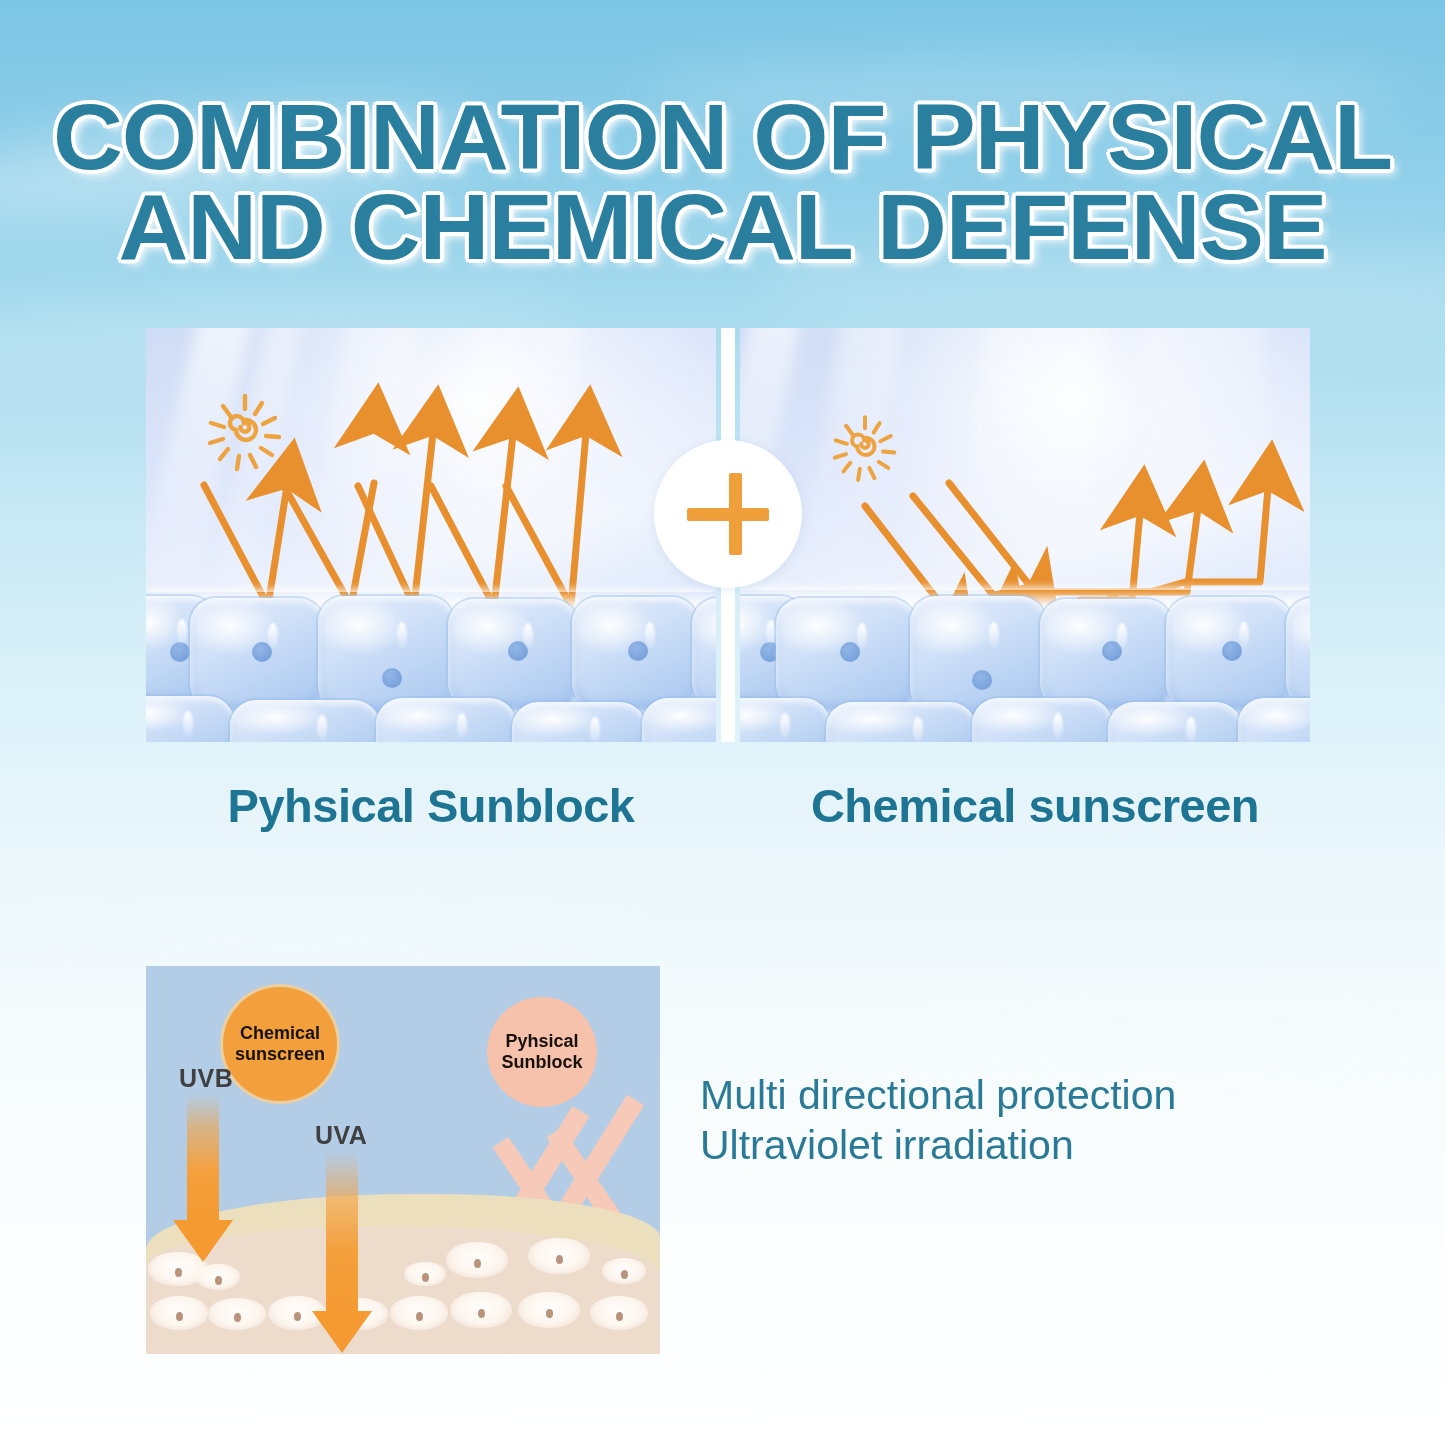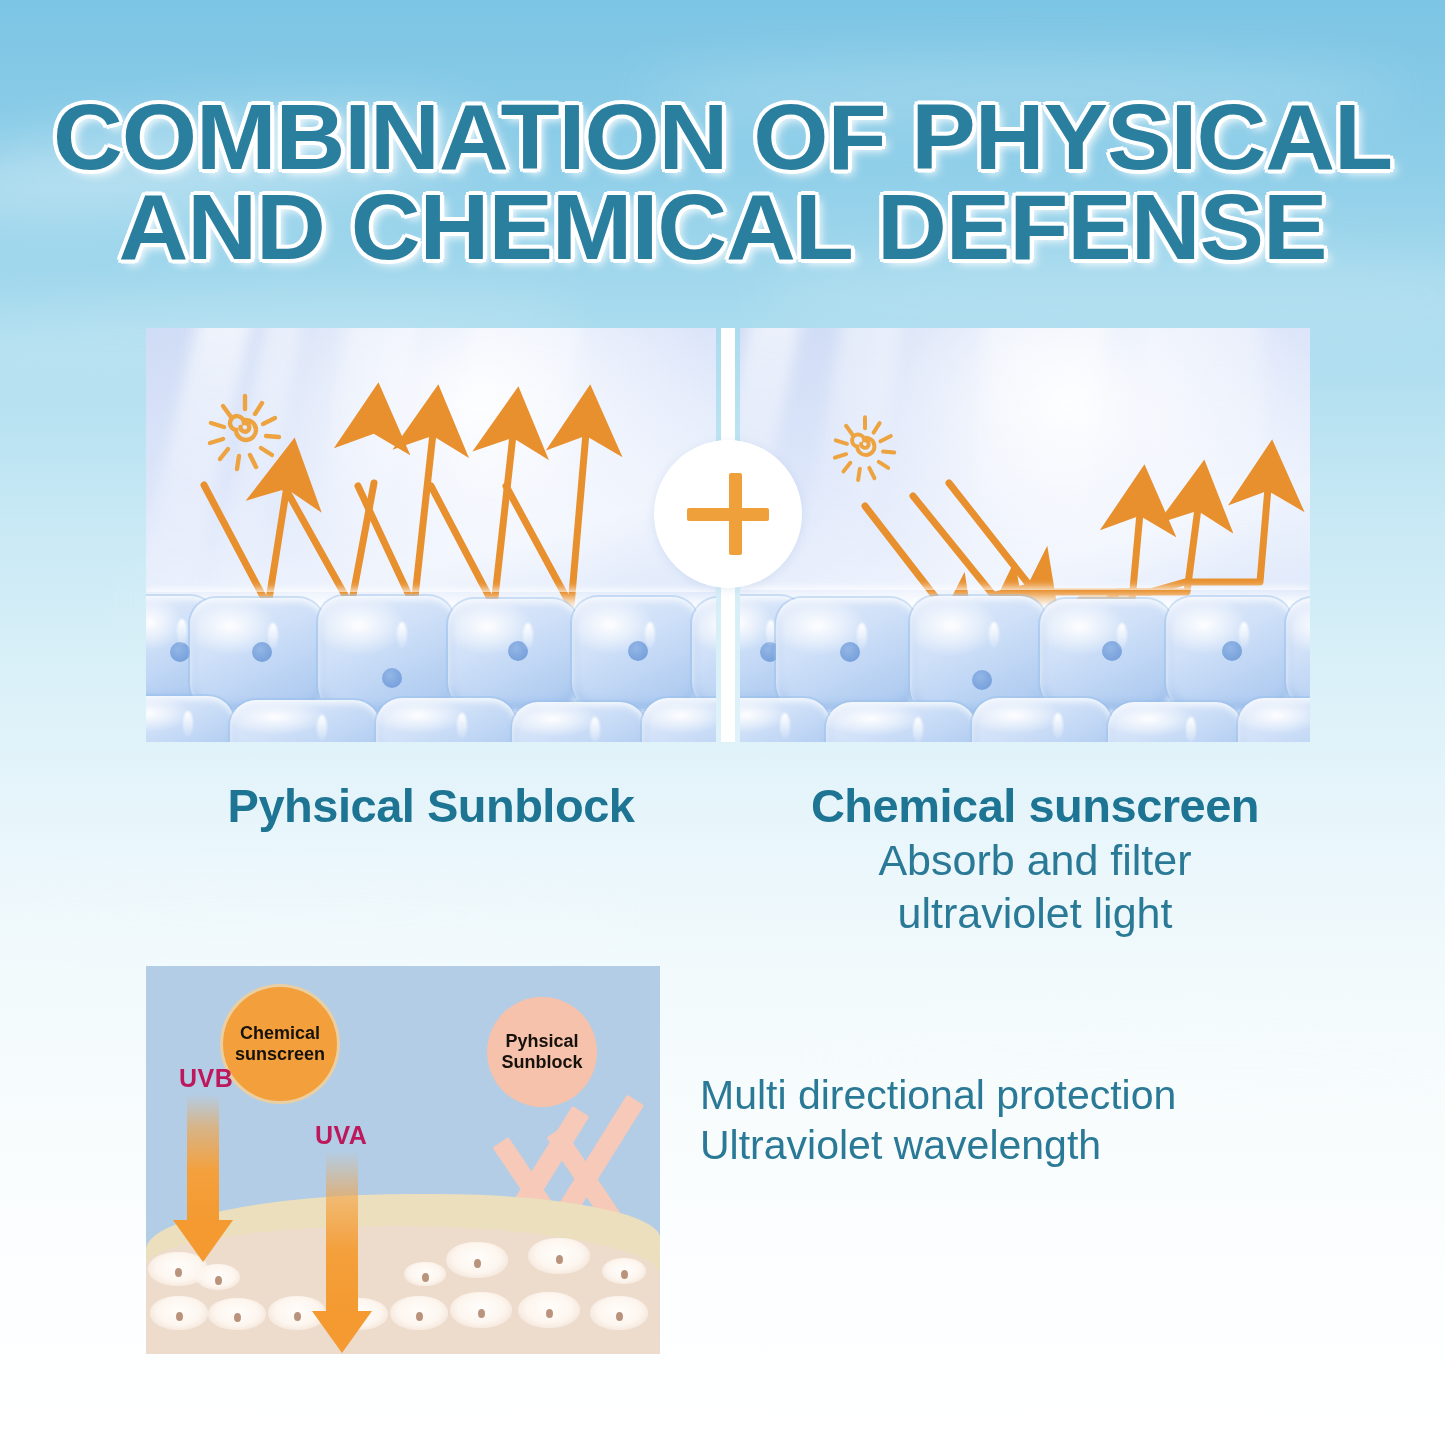--- a/index.html
+++ b/index.html
@@ -183,21 +183,21 @@
     background:#f3a03c; font-size:18px;
     box-shadow:0 0 0 3px #e9cfa2;
   }
   #circle-phys {
     left:341px; top:31px; width:110px; height:110px;
     background:#f7c2ab; font-size:18px;
     filter:blur(.2px);
   }
   .uv-label {
     position:absolute; font-weight:bold; font-size:25px;
-    color:#be185d; letter-spacing:.5px;
+    color:#404040; letter-spacing:.5px;
   }
   #uvb-label { left:33px; top:98px; }
   #uva-label { left:169px; top:155px; }
 
   .uv-arrow { position:absolute; }
   .uv-arrow .shaft {
     position:absolute; left:50%; top:0; transform:translateX(-50%);
     background:linear-gradient(180deg, rgba(245,160,60,0) 0%, rgba(245,160,60,.55) 26%, #f4a03c 62%, #f49a31 100%);
   }
   .uv-arrow .head {
@@ -413,22 +413,20 @@
         <span class="bar v"></span>
     </div>
   </div>
 
   <div id="caption-left" class="caption">
     <div class="cap-head">Pyhsical Sunblock</div>
   </div>
 
   <div id="caption-right" class="caption">
     <div class="cap-head">Chemical sunscreen</div>
-    <div class="cap-sub">Absorb and filter
-ultraviolet light</div>
   </div>
 
   <div id="skin">
     <div class="sky"></div>
 
     <div class="refl-ray" style="left:372px; top:130px; width:20px;  height:200px; transform:rotate(32deg);"></div>
     <div class="refl-ray" style="left:424px; top:118px; width:20px;  height:210px; transform:rotate(32deg);"></div>
     <div class="refl-ray" style="left:398px; top:160px; width:19px;  height:190px; transform:rotate(-34deg);"></div>
     <div class="refl-ray" style="left:452px; top:150px; width:19px;  height:190px; transform:rotate(-34deg);"></div>
 
@@ -497,16 +495,16 @@
         <span class="head"></span>
     </div>
     <div class="uv-arrow" id="uva-arrow">
       <span class="shaft"></span>
         <span class="head"></span>
     </div>
   </div>
 
   <div id="bottom-text">
     <div class="bt-sub">Multi directional protection
-Ultraviolet wavelength</div>
+Ultraviolet irradiation</div>
   </div>
 
 </div>
 
 </body></html>

